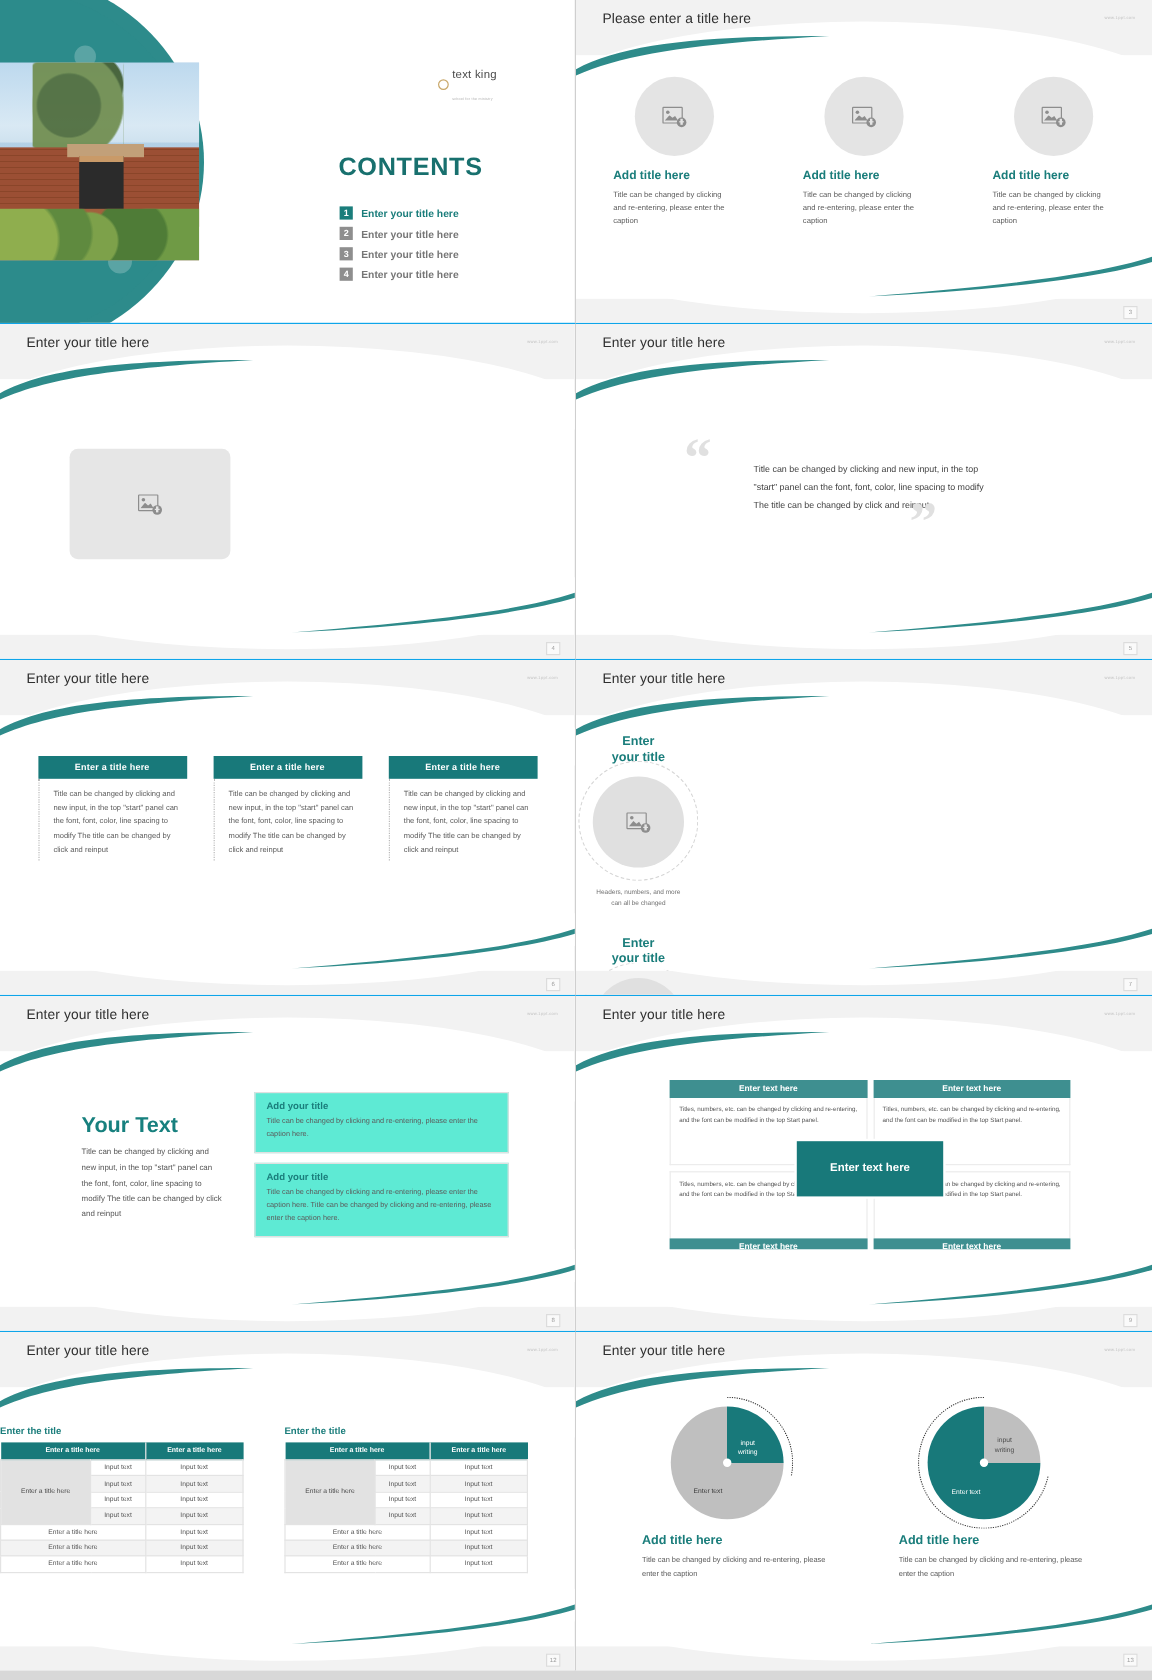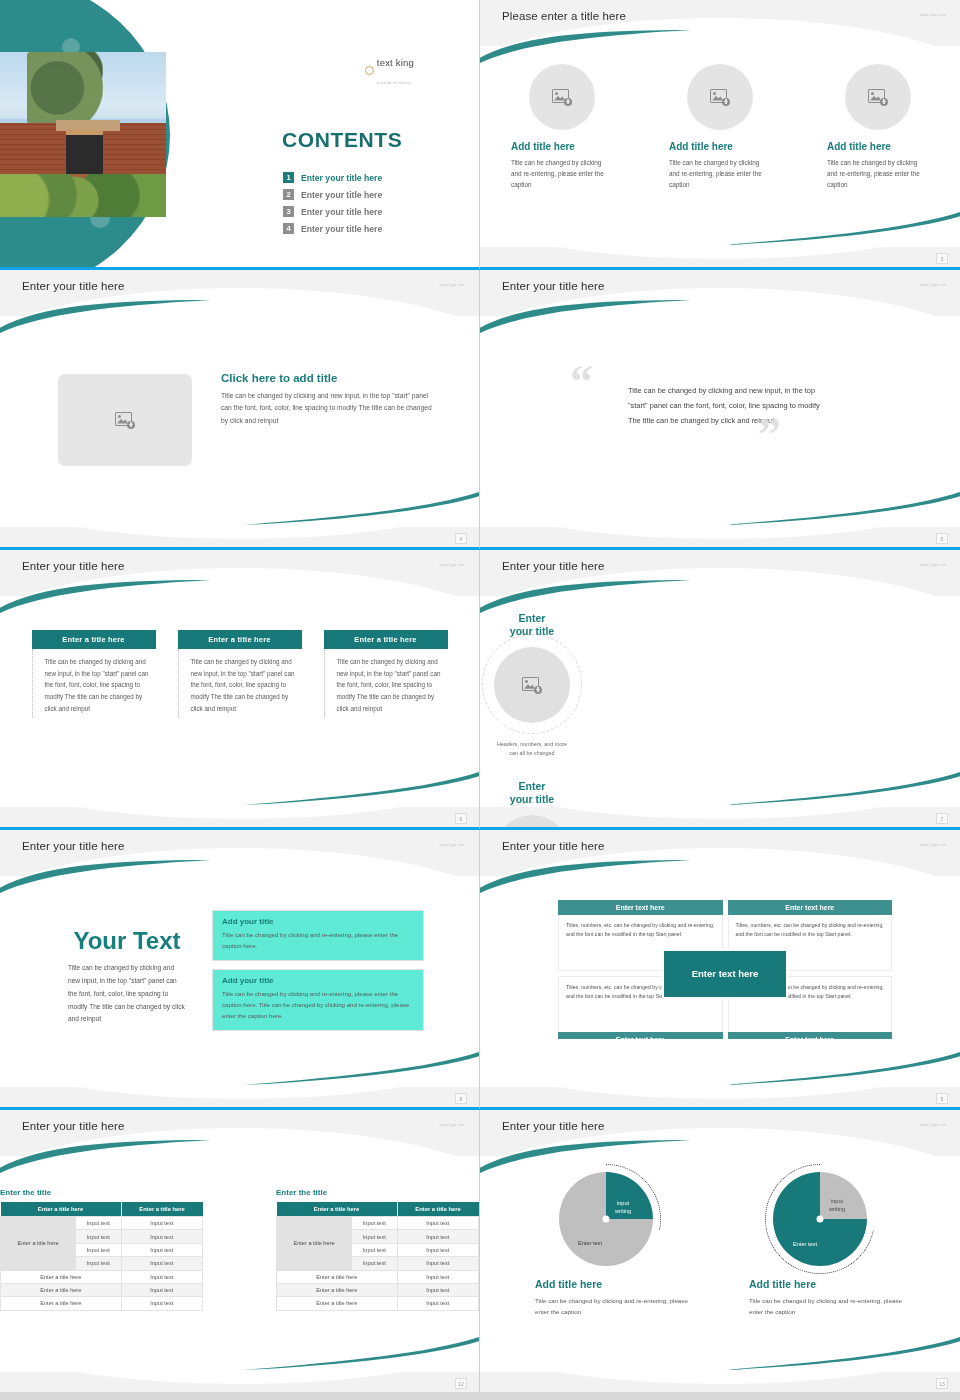--- a/index.html
+++ b/index.html
@@ -16,21 +16,21 @@
     grid-template-rows: 270px 280px 280px 280px 282px;
     background: #d8d8d8;
     gap: 0;
   }
   .slide {
     position: relative;
     width: 480px;
     background: #ffffff;
     overflow: hidden;
     border-right: 1px solid #cfcfcf;
-    border-bottom: 3px solid #0ea5e9;
+    border-bottom: 1px solid #0ea5e9;
   }
   .slide.col2 { border-right: none; }
   .slide.row5 { border-bottom: none; }
 
   
   .hdr-band {
     position: absolute; left: 0; top: 0; width: 100%; height: 46px;
     background: #f2f2f2;
   }
   .hdr-curve {
@@ -239,21 +239,21 @@
     position: relative; z-index: 2;
     width: 76px; height: 76px; border-radius: 50%; background: #e0e0e0;
     margin: 10px auto 0 auto;
     display: flex; align-items: center; justify-content: center;
   }
   .ovc-cap { margin-top: 17px; font-size: 5.4px; color: #707070; line-height: 1.65;
              position: relative; z-index: 3; }
 
   
   .yt-left { position: absolute; left: 68px; top: 97px; width: 118px; }
-  .yt-h { font-size: 24px; font-weight: bold; color: #17807e; margin-bottom: 7px; text-align: center; }
+  .yt-h { font-size: 18px; font-weight: bold; color: #17807e; margin-bottom: 7px; }
   .yt-b { font-size: 6.6px; color: #555; line-height: 1.95; }
   .yt-right { position: absolute; left: 212px; top: 80px; width: 212px; }
   .yt-card {
     border: 1px solid #e0e0e0; padding: 6px 9px 8px 9px;
     background: #5eead4; margin-bottom: 8px; position: relative;
   }
   .yt-card-h { font-size: 8px; font-weight: bold; color: #1a7d7b; margin-bottom: 4px; }
   .yt-card-b { font-size: 6.1px; color: #5b5b5b; line-height: 1.8; }
 
   
@@ -273,21 +273,21 @@
   .gcenter {
     position: absolute; left: 50%; top: 50%; transform: translate(-50%,-50%);
     width: 122px; height: 46px; background: #18797a; color: #fff;
     display: flex; align-items: center; justify-content: center;
     font-size: 9.5px; font-weight: bold; z-index: 5;
     box-shadow: 0 0 0 2px #fff;
   }
 
   
   .tbls { position: absolute; left: 0; top: 78px; width: 100%;
-          display: flex; justify-content: space-between; gap: 34px; }
+          display: flex; justify-content: flex-start; gap: 34px; }
   .tbl-col { width: 203px; }
   .tbl-h { font-size: 8px; font-weight: bold; color: #1a7d7b; margin-bottom: 5px; }
   table.t { width: 100%; border-collapse: collapse; font-size: 5.6px; color: #555; }
   table.t th {
     background: #18797a; color: #fff; font-weight: bold; padding: 4px 2px;
     border-right: 1px solid #e6e6e6; font-size: 5.8px;
   }
   table.t th:last-child { border-right: none; }
   table.t td {
     border: 1px solid #e3e3e3; padding: 3.2px 2px; text-align: center;
@@ -436,24 +436,20 @@
       <path d="M0 30 C40 6 110 0 215 0 C110 6 46 14 4 33 Z" fill="#2e8b8a"></path>
     </svg>
 
     <div class="ph-box">
       <span class="ph-ico">
           <i class="fr"></i>
           <i class="sn"></i>
           <i class="mt"></i>
           <i class="pl"></i>
         </span>
-    </div>
-    <div class="it-wrap">
-      <div class="it-title">Click here to add title</div>
-      <div class="it-body">Title can be changed by clicking and new input, in the top "start" panel can the font, font, color, line spacing to modify The title can be changed by click and reinput</div>
     </div>
 
     <div class="foot-band"></div>
     <div class="foot-curve"></div>
     <svg class="accent-bot" viewBox="0 0 240 34">
       <path d="M240 4 C190 20 90 30 0 34 C96 26 184 18 236 1 Z" fill="#2e8b8a"></path>
     </svg>
     <div class="pagenum">4</div>
   </div>
 

